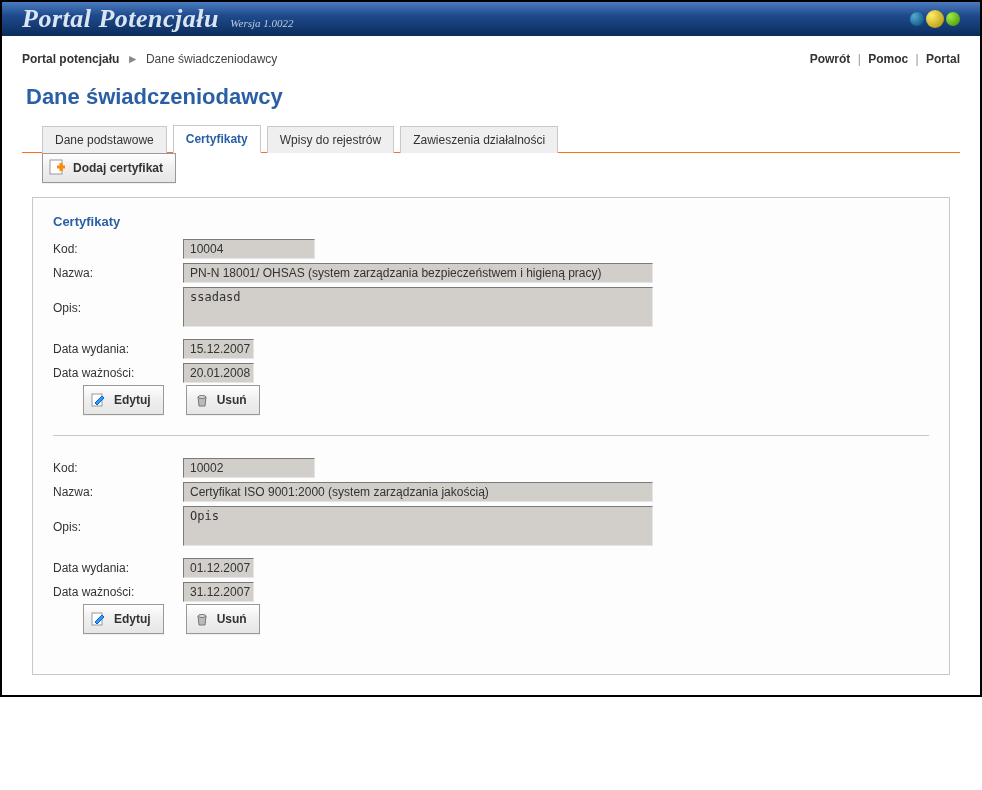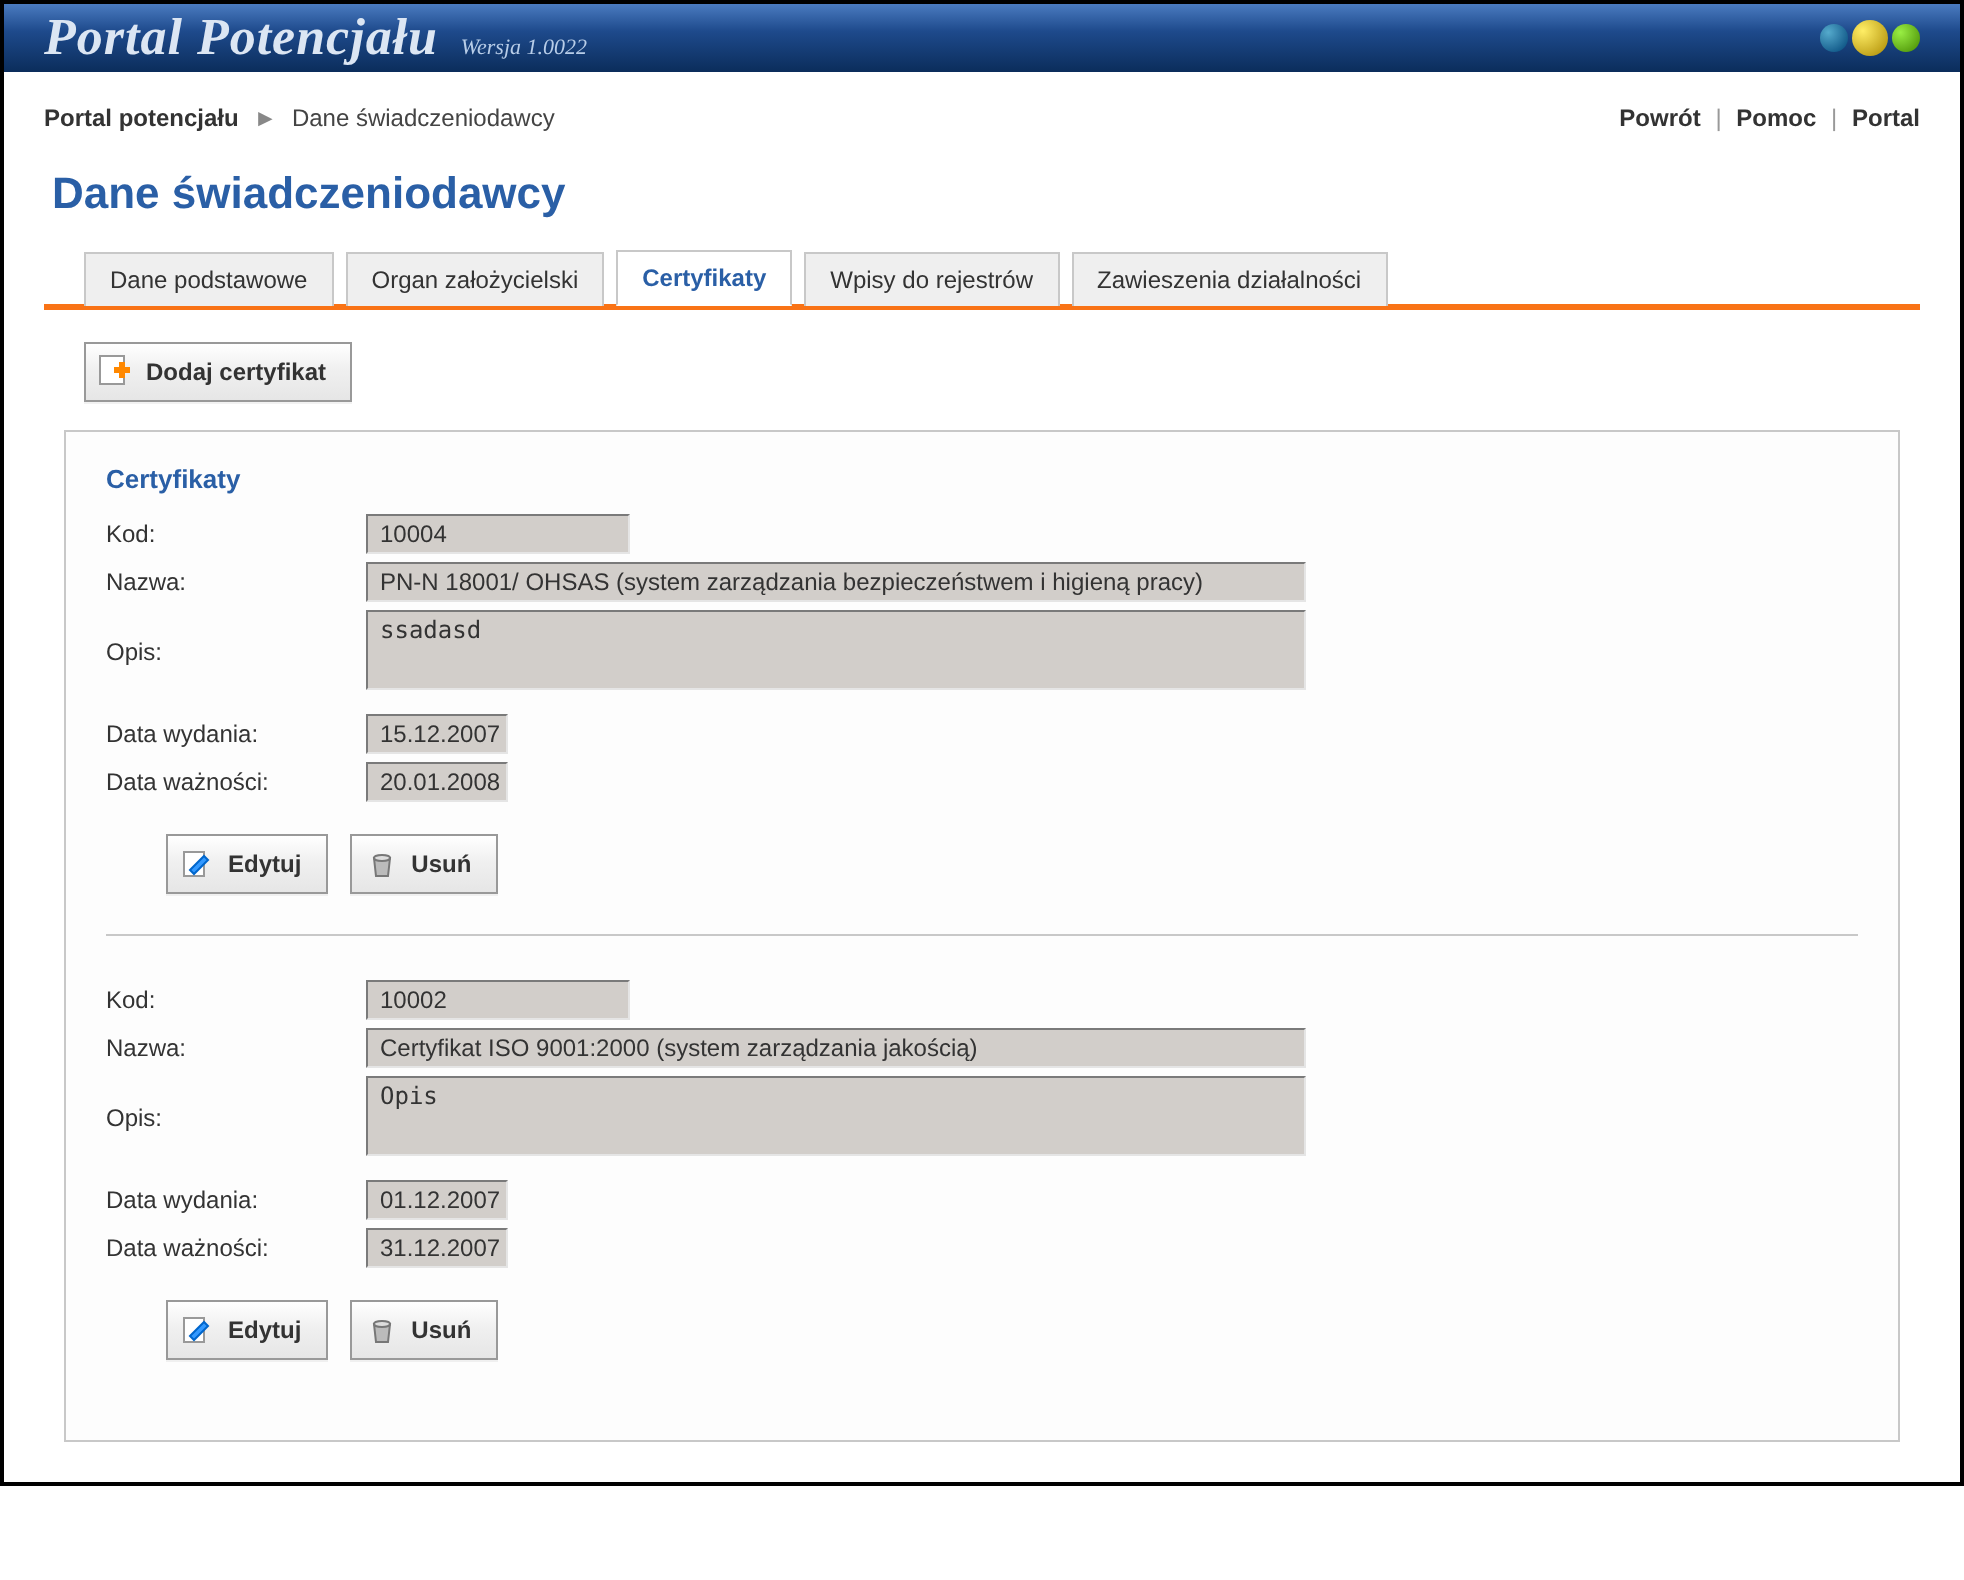--- a/index.html
+++ b/index.html
@@ -70,26 +70,26 @@
       cursor: pointer;
     }
     .top-links .divider { color: #999; margin: 0 4px; }
     .page-title {
       color: #2a5fa6;
       font-size: 22px;
       font-weight: bold;
       margin: 6px 0 14px 4px;
     }
     .tabs-row {
-      border-bottom: 3px solid #f97316;
+      border-bottom: 1px solid #f97316;
       display: flex;
       align-items: flex-end;
       padding-left: 20px;
       gap: 6px;
-      margin-bottom: 16px;
+      margin-bottom: 0;
     }
     .tab {
       border: 1px solid #c8c8c8;
       border-bottom: none;
       background: #efefef;
       padding: 6px 12px;
       cursor: pointer;
       font-size: 12px;
       position: relative;
       top: 1px;
@@ -153,21 +153,21 @@
       padding: 2px 6px;
       font-size: 12px;
       font-family: inherit;
       color: #333;
       min-height: 18px;
     }
     .field.code { width: 132px; }
     .field.name { width: 470px; }
     .field.desc { width: 470px; min-height: 40px; font-family: monospace; white-space: pre;}
     .field.date { width: 71px; }
-    .actions-row { display: flex; gap: 11px; padding-left: 30px; margin-top: 14px;}
+    .actions-row { display: flex; gap: 22px; padding-left: 30px; }
   </style>
 </head>
 <body>
 
 <div class="header">
   <div>
     <span class="header-title">Portal Potencjału</span>
     <span class="header-subtitle">Wersja 1.0022</span>
   </div>
   <div class="header-dots">
@@ -191,21 +191,20 @@
       <a>Pomoc</a>
       <span class="divider">|</span>
       <a>Portal</a>
     </div>
   </div>
 
   <h1 class="page-title">Dane świadczeniodawcy</h1>
 
   <div class="tabs-row">
     <div class="tab">Dane podstawowe</div>
-    <div class="tab">Organ założycielski</div>
     <div class="tab active">Certyfikaty</div>
     <div class="tab">Wpisy do rejestrów</div>
     <div class="tab">Zawieszenia działalności</div>
   </div>
 
   <div class="add-row">
     <button class="btn">
       <span class="icon">
         <svg width="18" height="18" viewBox="0 0 18 18">
           <rect x="1" y="1" width="12" height="14" fill="#fff" stroke="#999"></rect>

